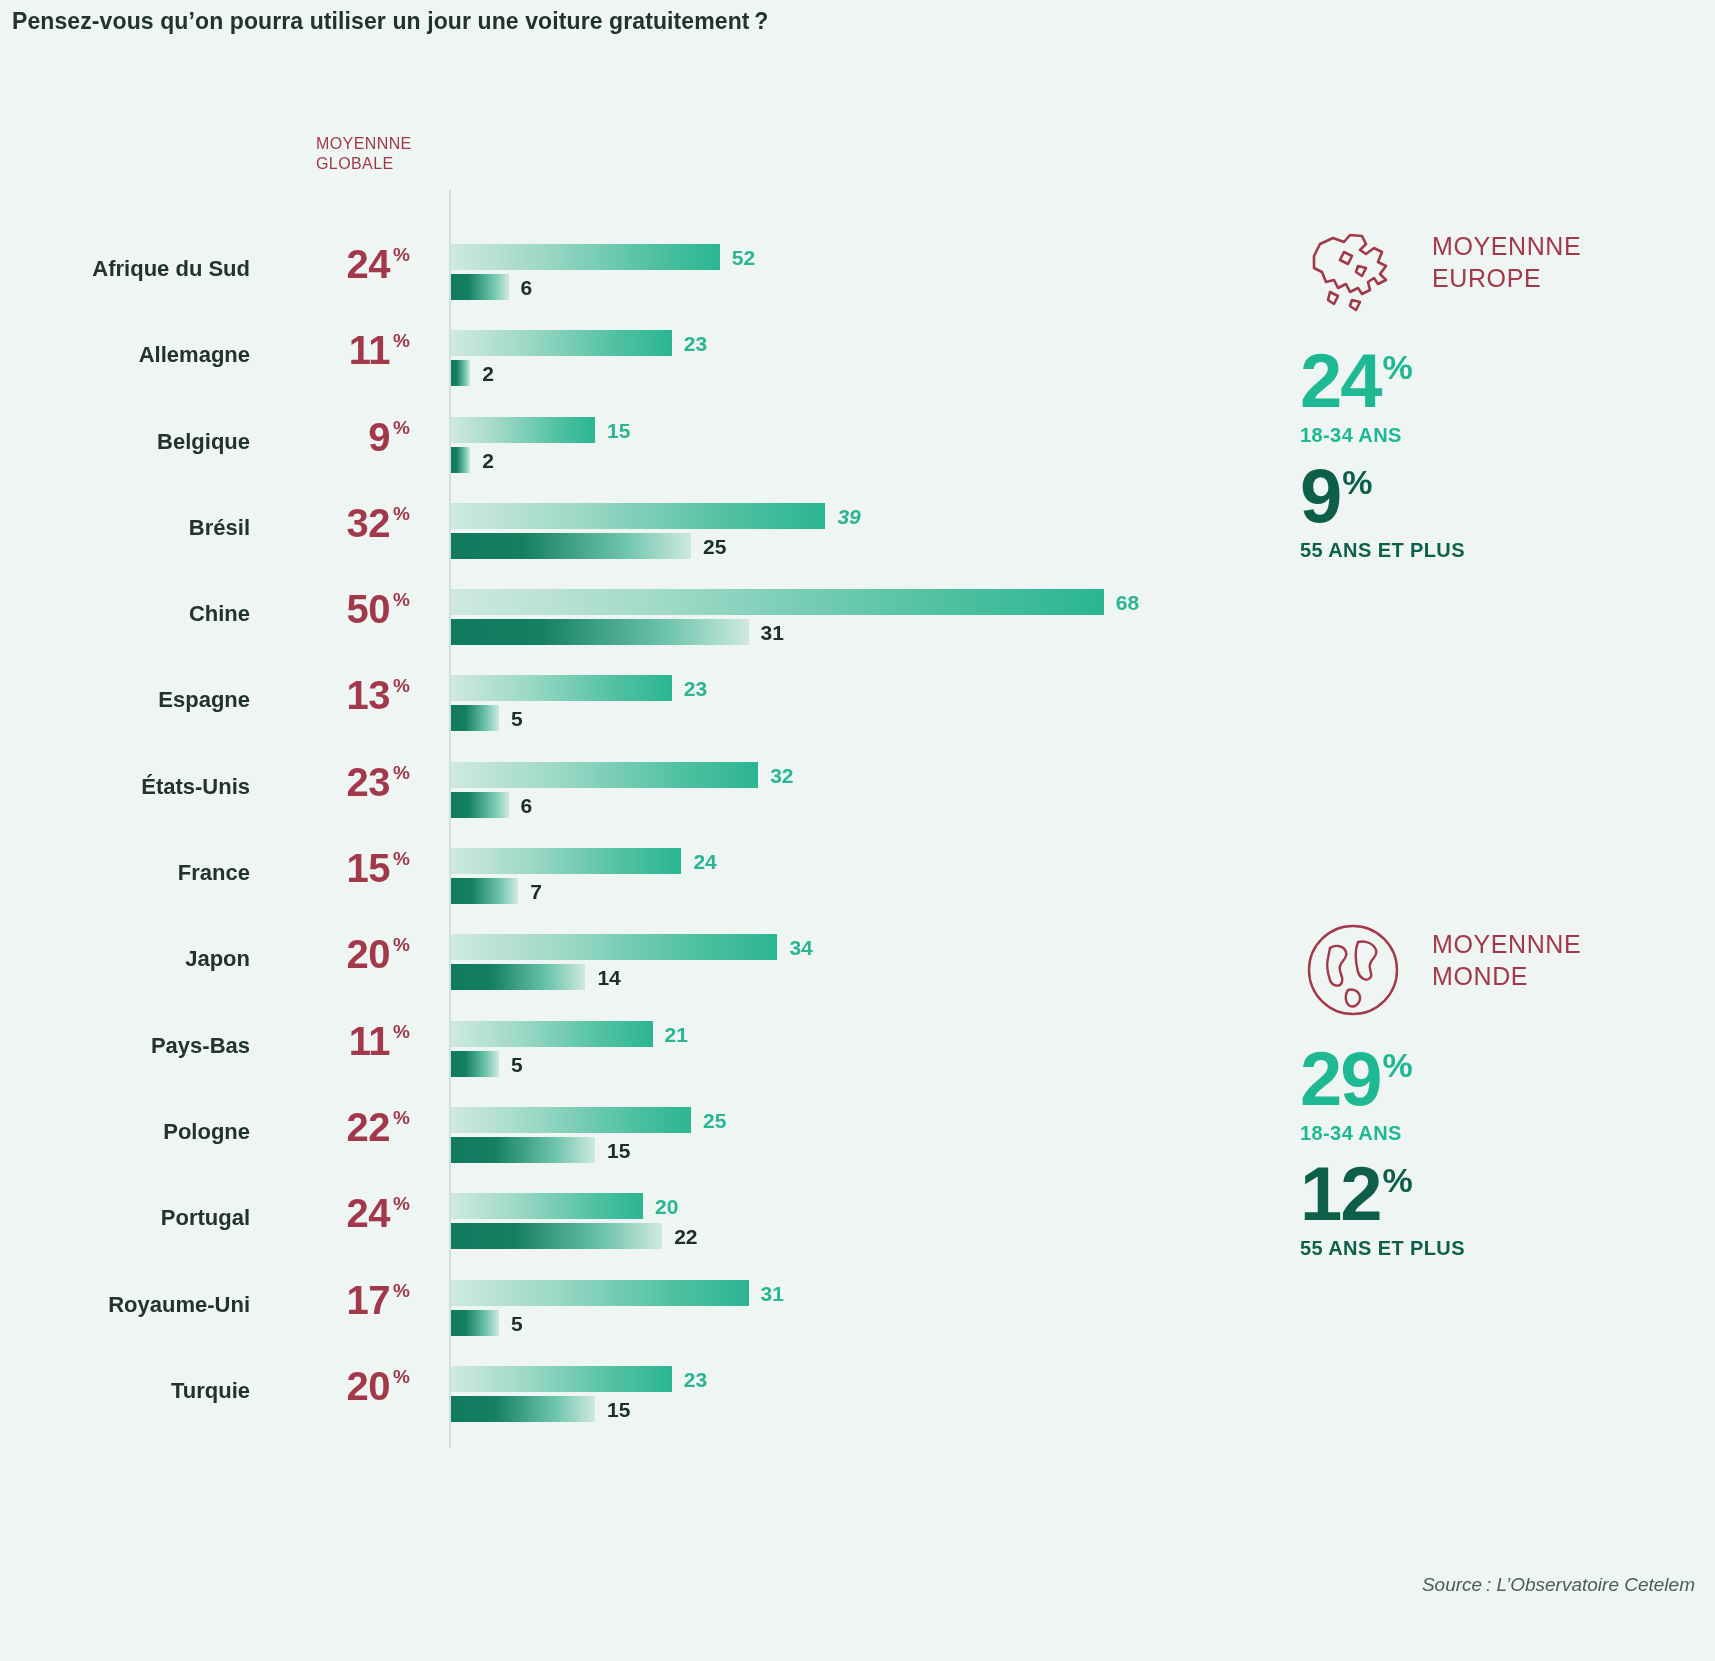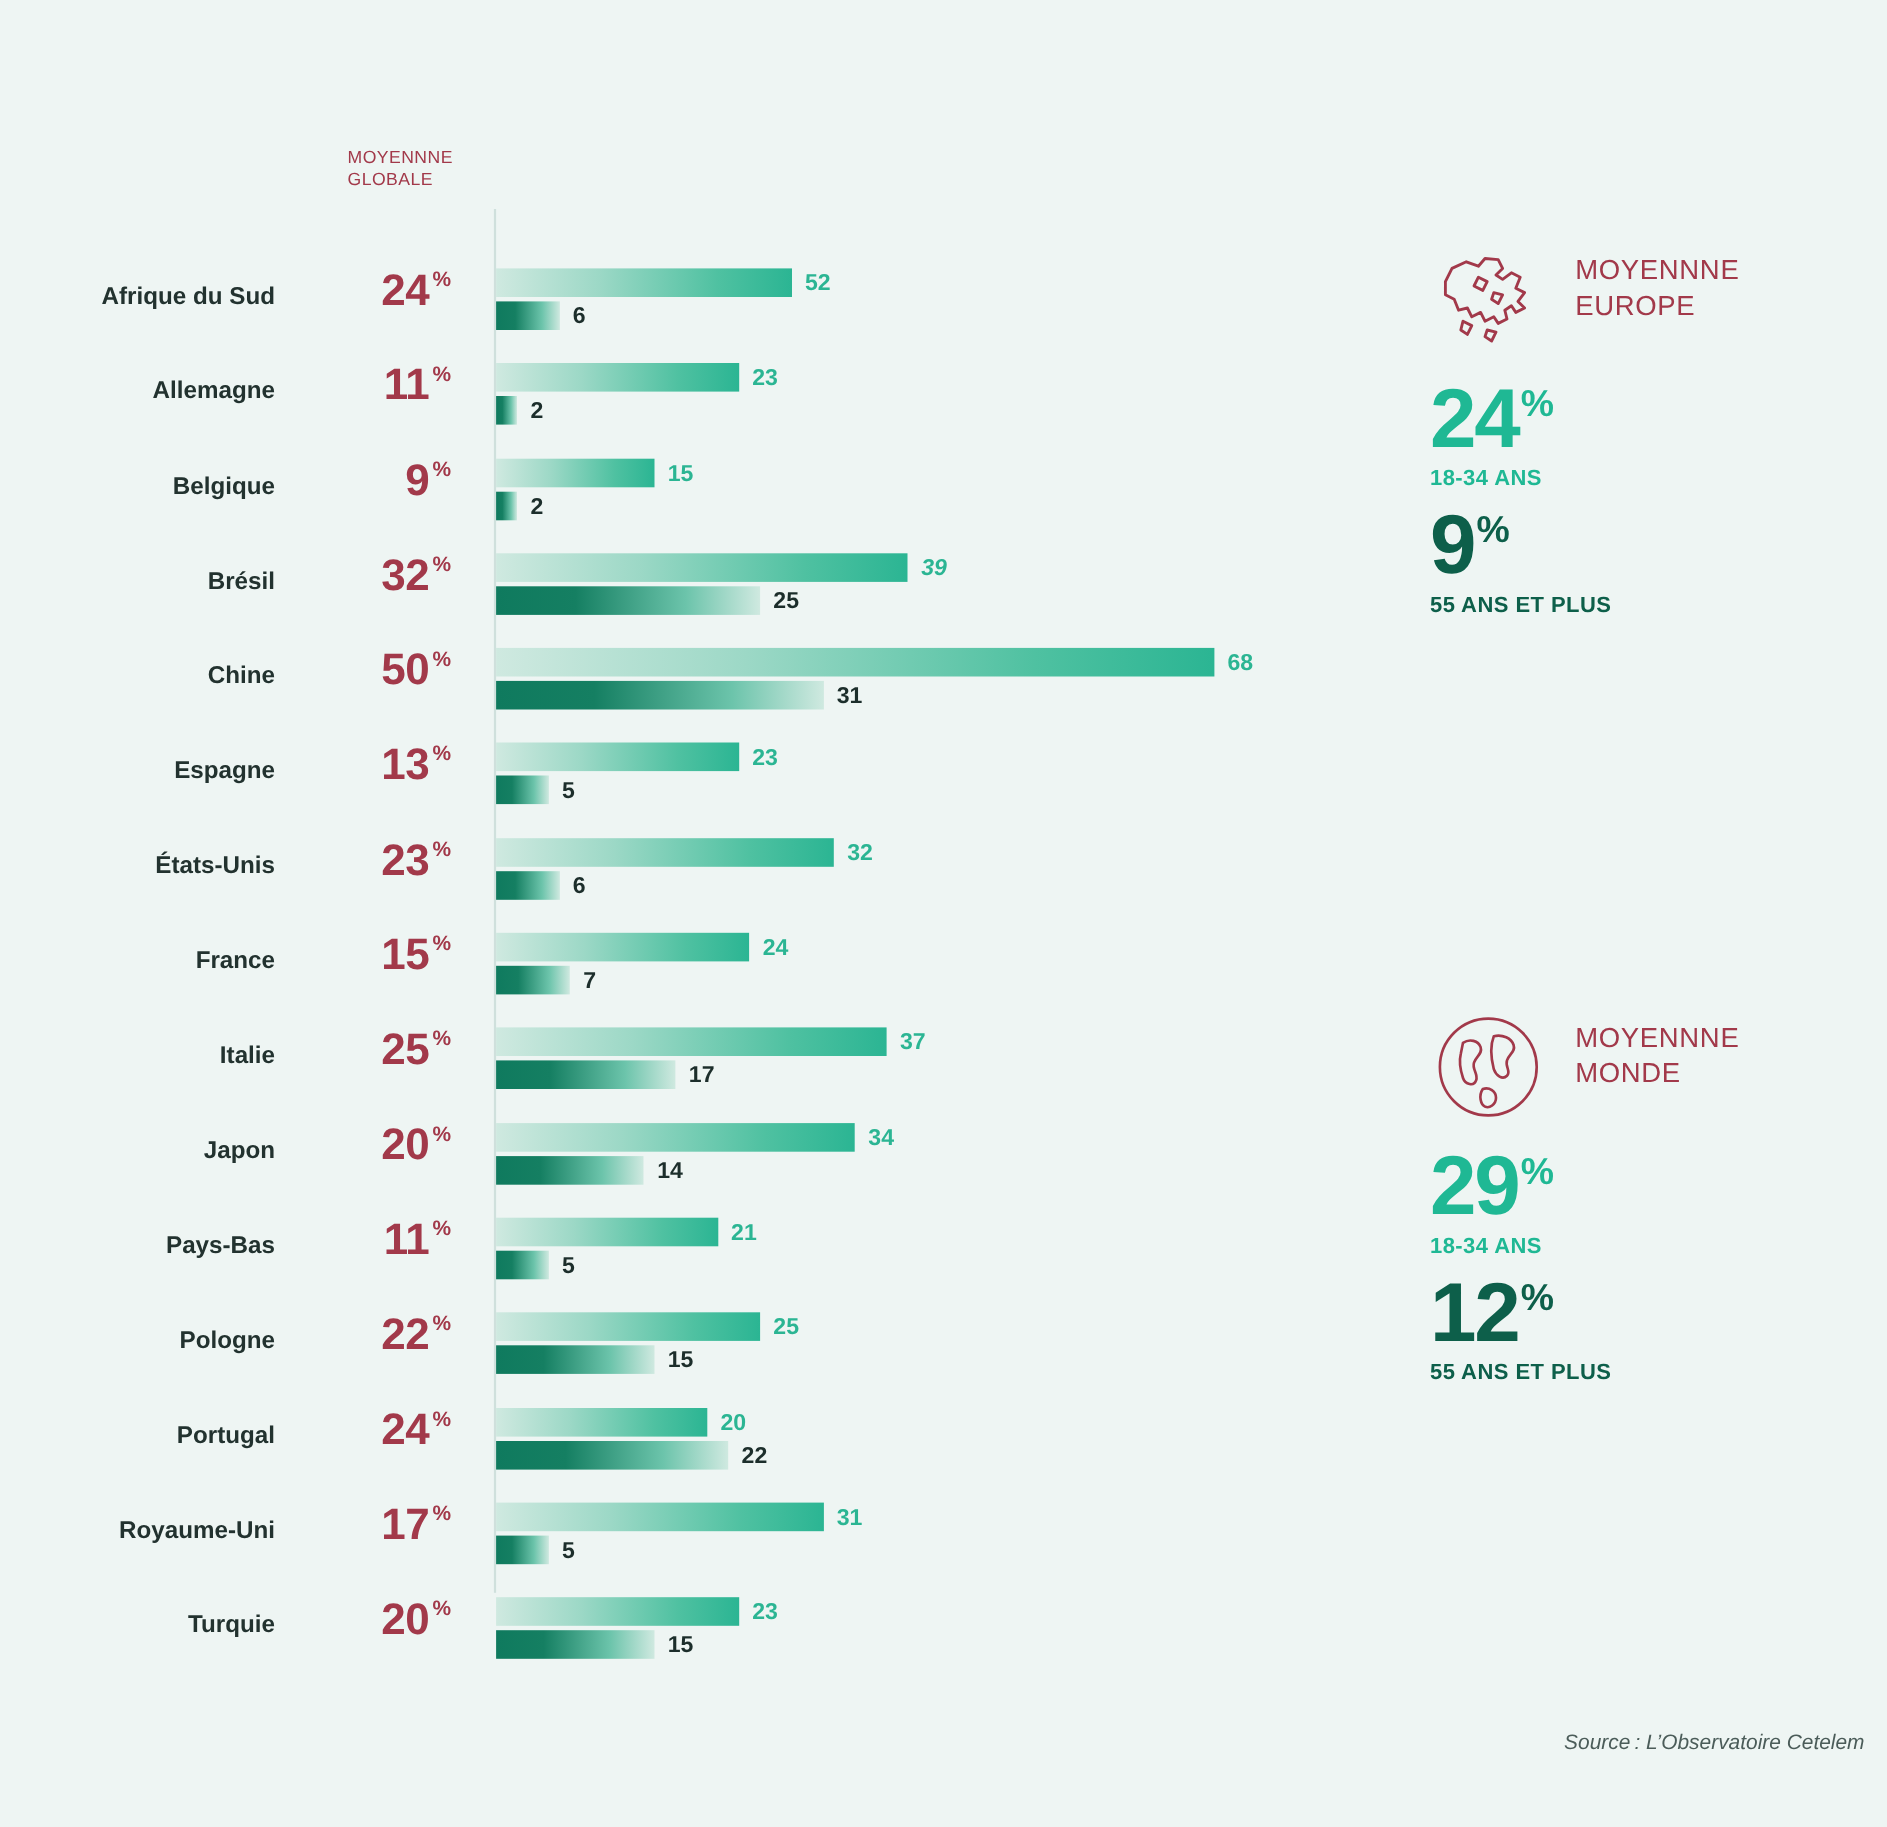--- a/index.html
+++ b/index.html
@@ -187,20 +187,21 @@
     top: 1574px;
     font-size: 19px;
     color: #4b5c59;
     font-style: italic;
   }
 </style>
 </head>
 <body>
 
 <div class="header">
+  <div class="title">Pensez-vous qu’on pourra utiliser un jour une voiture gratuitement ?</div>
 </div>
 
 <div class="avg-col-label">
   <span id="avg-col-line1">MOYENNNE</span><br><span id="avg-col-line2">GLOBALE</span>
 </div>
 
 <div class="axis-line"></div>
 <div class="chart" id="chart-rows">
     <div class="row">
       <div class="country-name">Afrique du Sud</div>
@@ -304,34 +305,20 @@
       <div class="country-name">France</div>
       <div class="avg-wrap"><span class="avg-num">15</span><span class="avg-pct">%</span></div>
       <div class="bars">
         <div class="bar-line">
           <div class="bar young" style="width: 230.4px;"></div>
           <div class="bar-val young" style="left: 242.4px;">24</div>
         </div>
         <div class="bar-line">
           <div class="bar old" style="width: 67.2px;"></div>
           <div class="bar-val old" style="left: 79.2px;">7</div>
-        </div>
-      </div>
-    </div>
-    <div class="row">
-      <div class="country-name">Italie</div>
-      <div class="avg-wrap"><span class="avg-num">25</span><span class="avg-pct">%</span></div>
-      <div class="bars">
-        <div class="bar-line">
-          <div class="bar young" style="width: 355.2px;"></div>
-          <div class="bar-val young" style="left: 367.2px;">37</div>
-        </div>
-        <div class="bar-line">
-          <div class="bar old" style="width: 163.2px;"></div>
-          <div class="bar-val old" style="left: 175.2px;">17</div>
         </div>
       </div>
     </div>
     <div class="row">
       <div class="country-name">Japon</div>
       <div class="avg-wrap"><span class="avg-num">20</span><span class="avg-pct">%</span></div>
       <div class="bars">
         <div class="bar-line">
           <div class="bar young" style="width: 326.4px;"></div>
           <div class="bar-val young" style="left: 338.4px;">34</div>

